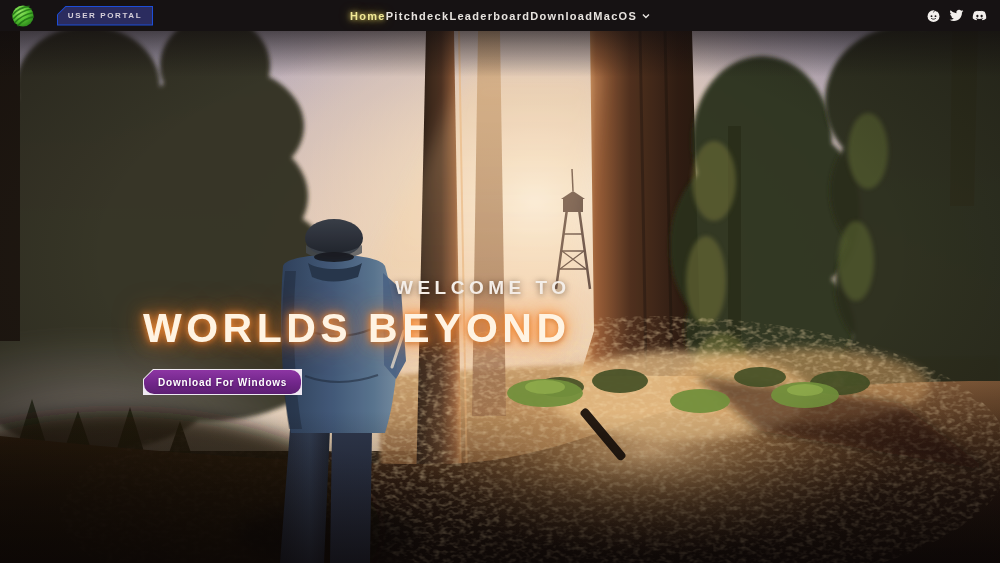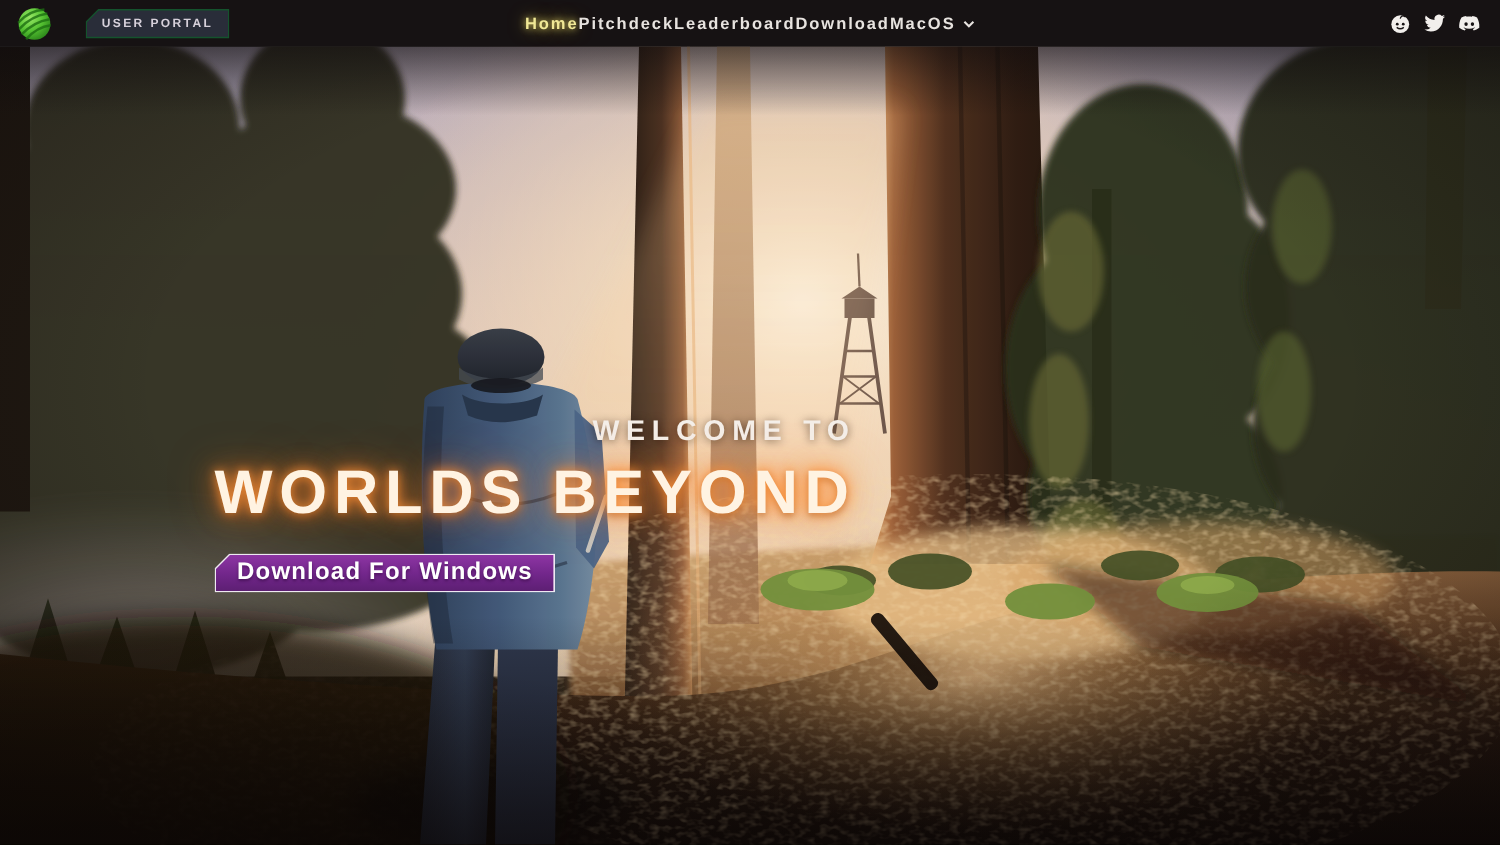--- a/index.html
+++ b/index.html
@@ -11,21 +11,21 @@
   
   .navbar{
     position:absolute;top:0;left:0;right:0;height:31px;z-index:20;
     background:rgba(23,19,20,.96);
     display:flex;align-items:center;padding:0 10px;box-sizing:border-box;
   }
   .logo{width:26px;height:26px;flex:0 0 auto;cursor:pointer;margin-left:0;}
   .user-portal{
     margin-left:21px;width:96px;height:20px;position:relative;cursor:pointer;
     clip-path:polygon(9px 0,100% 0,100% 100%,0 100%,0 9px);
-    background:#14532d;flex:0 0 auto;
+    background:#1d4ed8;flex:0 0 auto;
   }
   .user-portal .inner{
     position:absolute;inset:1px;
     clip-path:polygon(8.3px 0,100% 0,100% 100%,0 100%,0 8.3px);
     background:rgba(47,35,60,.78);
     display:flex;align-items:center;justify-content:center;
     color:#d6d0da;font-size:8px;font-weight:700;letter-spacing:1.6px;
   }
   .nav-links{
     position:absolute;left:50%;top:0;transform:translateX(-50%);
@@ -59,21 +59,21 @@
   }
   .hero-buttons{margin-top:17px;display:flex;gap:7px;}
   .btn{
     height:26px;position:relative;cursor:pointer;box-sizing:border-box;
     clip-path:polygon(10px 0,100% 0,100% 100%,0 100%,0 10px);
     padding:1px;
   }
   .btn .binner{
     height:24px;display:flex;align-items:center;padding:0 14px;
     clip-path:polygon(9.3px 0,100% 0,100% 100%,0 100%,0 9.3px);
-    font-size:16px;font-weight:700;letter-spacing:.8px;white-space:nowrap;
+    font-size:10px;font-weight:700;letter-spacing:.8px;white-space:nowrap;border-radius:10px;
   }
   .btn.primary{background:#efe9f2;}
   .btn.primary .binner{
     background:linear-gradient(180deg,#8d35a3 0%,#71268a 55%,#5d1f73 100%);
     color:#ffffff;text-shadow:0 1px 2px rgba(40,0,50,.5);
   }
   .btn.secondary{background:#a39bab;}
   .btn.secondary .binner{background:rgba(26,19,29,.42);color:#c9c3cc;}
 </style>
 </head>

